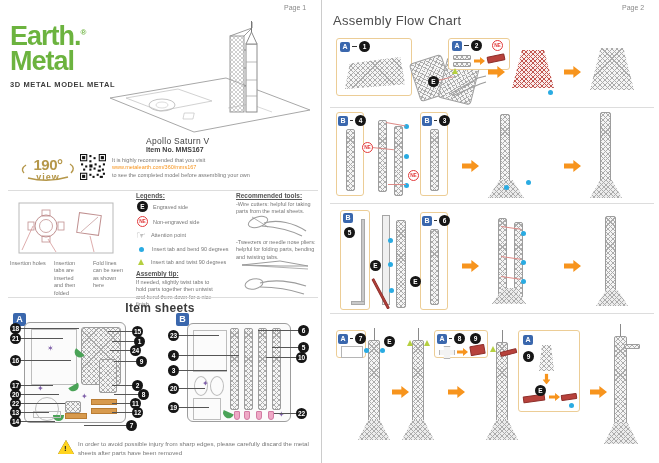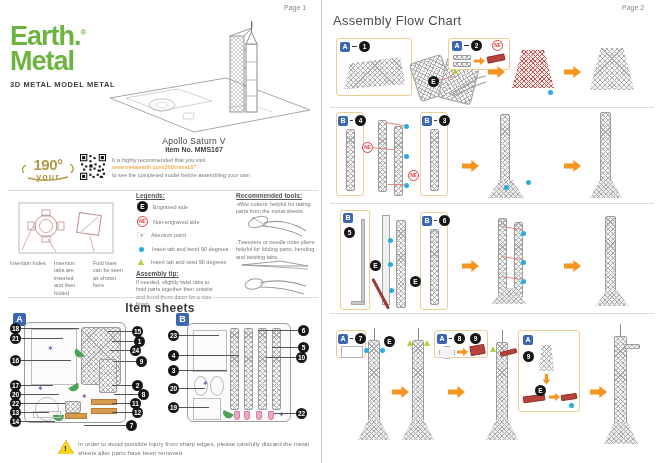--- a/index.html
+++ b/index.html
@@ -103,33 +103,33 @@
     <line x1="146" y1="60" x2="157" y2="60" stroke="#9d9d9d" stroke-width=".7"></line>
     <line x1="146" y1="76" x2="157" y2="76" stroke="#9d9d9d" stroke-width=".7"></line>
     <polygon points="146,24 151.5,12 157,24" fill="#ffffff" stroke="#8c8c8c" stroke-width="1"></polygon>
     <line x1="151.5" y1="12" x2="151.5" y2="1" stroke="#777" stroke-width="1"></line>
 
     <line x1="144" y1="30" x2="146" y2="30" stroke="#888" stroke-width="1"></line>
     <line x1="144" y1="48" x2="146" y2="48" stroke="#888" stroke-width="1"></line>
     <line x1="144" y1="66" x2="146" y2="66" stroke="#888" stroke-width="1"></line>
   </svg>
 
-  <div class="abs" style="left:146px;top:136px;width:96px;text-align:center;">
+  <div class="abs" style="left:146px;top:136px;width:96px;">
     <div class="prodname">Apollo Saturn V</div>
     <div class="proditem">Item No. MMS167</div>
   </div>
 
   <div class="abs v360" style="left:18px;top:156px;width:60px;">
     <svg width="60" height="28" viewBox="0 0 60 28" style="position:absolute;left:0;top:0;">
       <path d="M6,17 Q2,13 8,9" fill="none" stroke="#b5974a" stroke-width="1.4"></path>
       <path d="M52,8 Q58,12 53,17" fill="none" stroke="#b5974a" stroke-width="1.4"></path>
       <path d="M10,22 Q30,27 50,21" fill="none" stroke="#b5974a" stroke-width="1.4"></path>
     </svg>
     <span class="num">190°</span>
-    <span class="vw">your</span>
+    <span class="vw">view</span>
   </div>
 
   <svg class="abs" style="left:80px;top:154px;" width="26" height="26" viewBox="0 0 25 25">
     <rect x="0" y="0" width="25" height="25" fill="#fff"></rect>
     <g fill="#111">
       <rect x="0" y="0" width="7" height="7"></rect>
         <rect x="18" y="0" width="7" height="7"></rect>
         <rect x="0" y="18" width="7" height="7"></rect>
       <rect x="1" y="1" width="5" height="5" fill="#fff"></rect>
         <rect x="19" y="1" width="5" height="5" fill="#fff"></rect>

